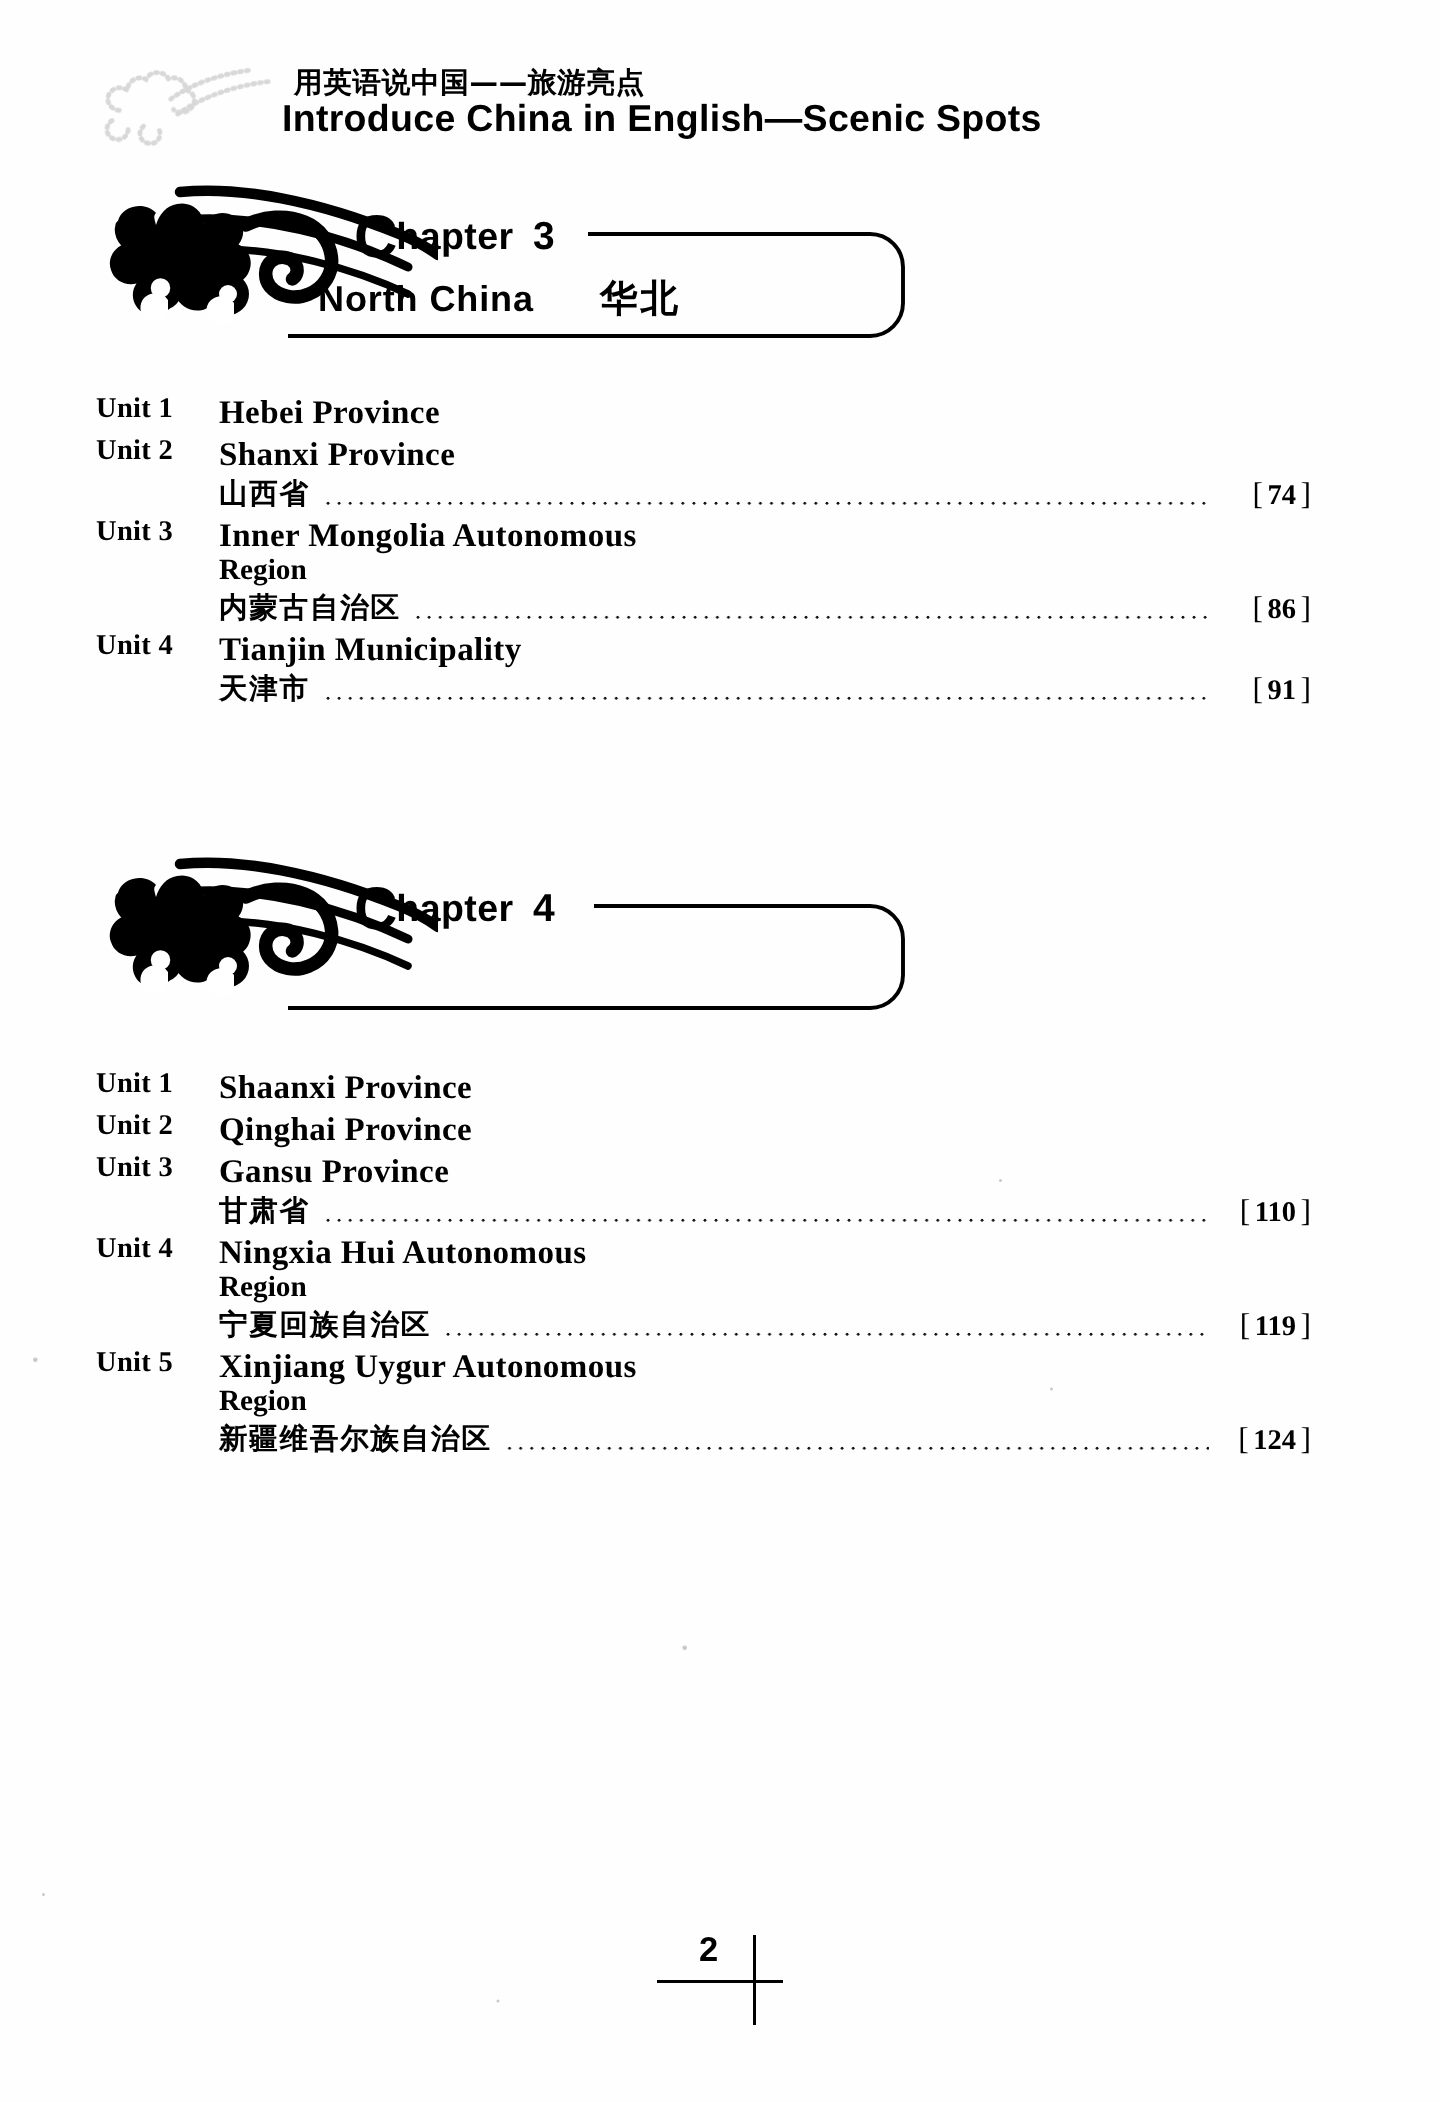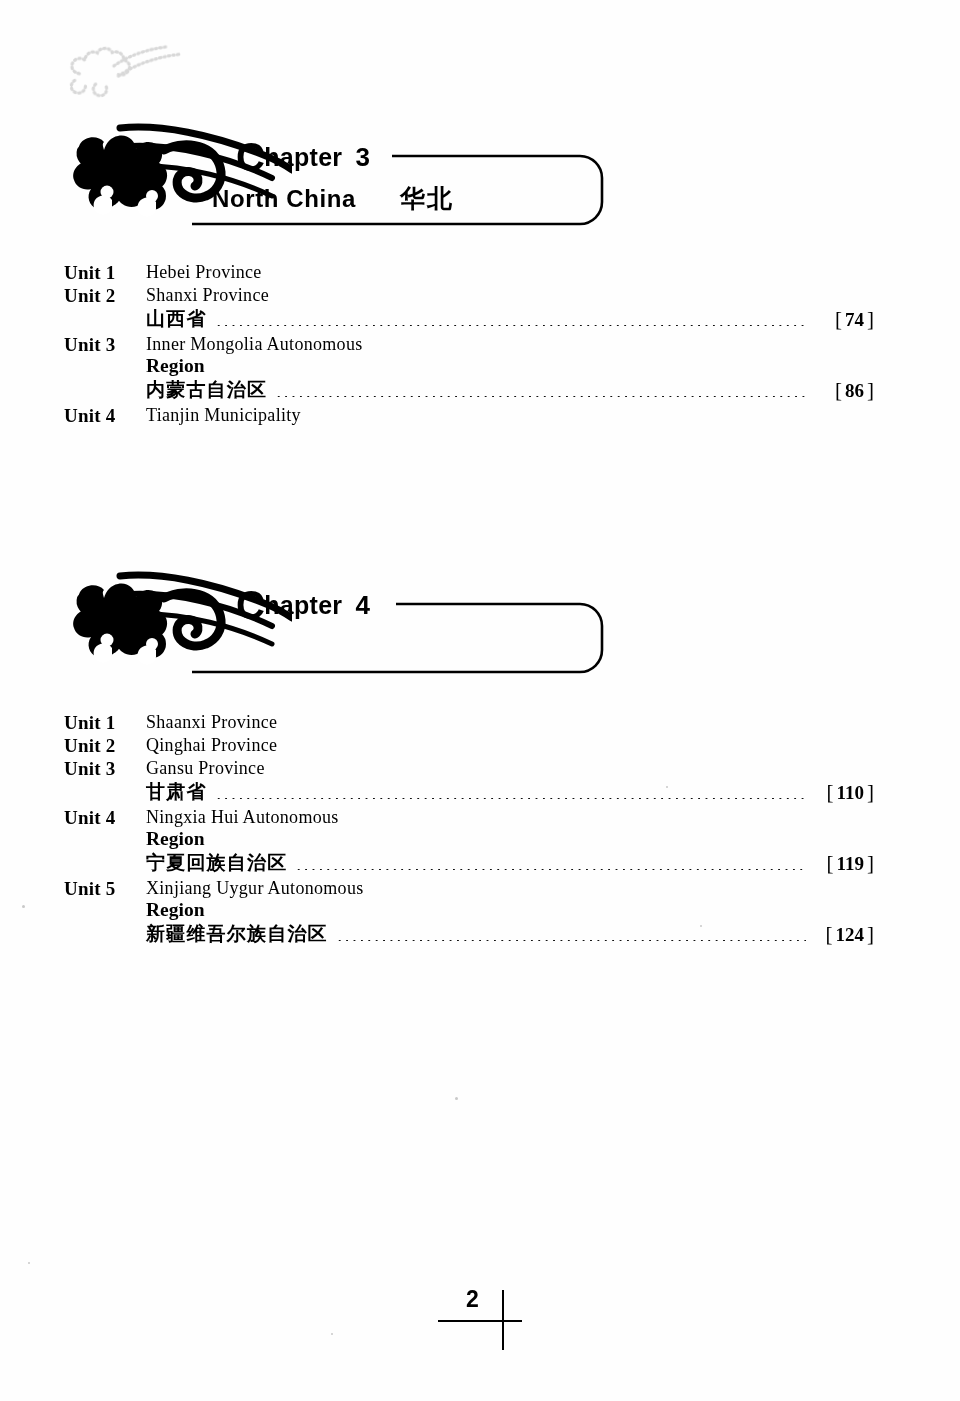--- a/index.html
+++ b/index.html
@@ -64,21 +64,21 @@
   
   .toc{position:absolute;left:0;width:960px;}
   .unit{position:relative;margin-bottom:2px;}
   .u-head{display:flex;align-items:baseline;white-space:nowrap;}
   .u-label{
     position:absolute;left:64px;
     font-weight:700;font-size:19px;letter-spacing:.2px;
     font-family:"Liberation Serif","DejaVu Serif",serif;
   }
   .u-title{
-    margin-left:146px;font-weight:400;font-size:18px;letter-spacing:.3px;
+    margin-left:146px;font-weight:700;font-size:22px;letter-spacing:.3px;
   }
   .u-title2{margin-left:146px;font-weight:700;font-size:19.5px;}
   .u-row{
     display:flex;align-items:flex-end;margin-left:146px;
     width:728px;
   }
   .u-cn{
     font-family:"DejaVu Sans","Liberation Sans",serif;
     font-weight:700;font-size:19px;letter-spacing:1.2px;white-space:nowrap;
     flex:0 0 auto;
@@ -119,20 +119,24 @@
       <g fill="none" stroke="#555" stroke-width="5" stroke-dasharray="2 5" stroke-linecap="round">
         <path d="M36 52c-10-2-14-12-8-19 4-5 13-6 18-1 1-10 12-15 20-10 5-9 19-8 23 1 9-3 18 4 17 13 8 2 11 12 5 18-5 6-14 6-19 1"></path>
         <path d="M28 62c-8 4-8 16 1 19 7 3 15-2 15-10"></path>
         <path d="M60 70c-7 5-5 16 4 18 8 2 14-5 12-13"></path>
         <path d="M90 44c22-14 52-22 84-24"></path>
         <path d="M96 60c26-16 60-25 96-27"></path>
       </g>
     </svg>
   </div>
 
+  <div class="rh">
+    <p class="rh-cn">用英语说中国——旅游亮点</p>
+    <p class="rh-en">Introduce China in English—Scenic Spots</p>
+  </div>
 
   <div class="chapter" style="top:120px;">
     <div class="frame">
       <svg viewBox="0 0 560 120" xmlns="http://www.w3.org/2000/svg">
         <path d="M332 36 H520 a22 22 0 0 1 22 22 V82 a22 22 0 0 1 -22 22 H132" fill="none" stroke="#000" stroke-width="2.6"></path>
       </svg>
     </div>
     <div class="cloud">
       <svg viewBox="0 0 232 104" xmlns="http://www.w3.org/2000/svg">
         <g fill="#000">
@@ -191,20 +195,25 @@
         <span class="leader"></span>
         <span class="pg"><span class="bk">[</span><span class="n">86</span><span class="bk">]</span></span>
       </div>
     </div>
 
     <div class="unit">
       <div class="u-head">
           <span class="u-label">Unit 4</span>
           <span class="u-title">Tianjin Municipality</span>
         </div>
+      <div class="u-row">
+        <span class="u-cn">天津市</span>
+        <span class="leader"></span>
+        <span class="pg"><span class="bk">[</span><span class="n">91</span><span class="bk">]</span></span>
+      </div>
     </div>
 
   </div>
 
   <div class="chapter" style="top:568px;">
     <div class="frame">
       <svg viewBox="0 0 560 120" xmlns="http://www.w3.org/2000/svg">
         <path d="M336 36 H520 a22 22 0 0 1 22 22 V82 a22 22 0 0 1 -22 22 H132" fill="none" stroke="#000" stroke-width="2.6"></path>
       </svg>
     </div>

